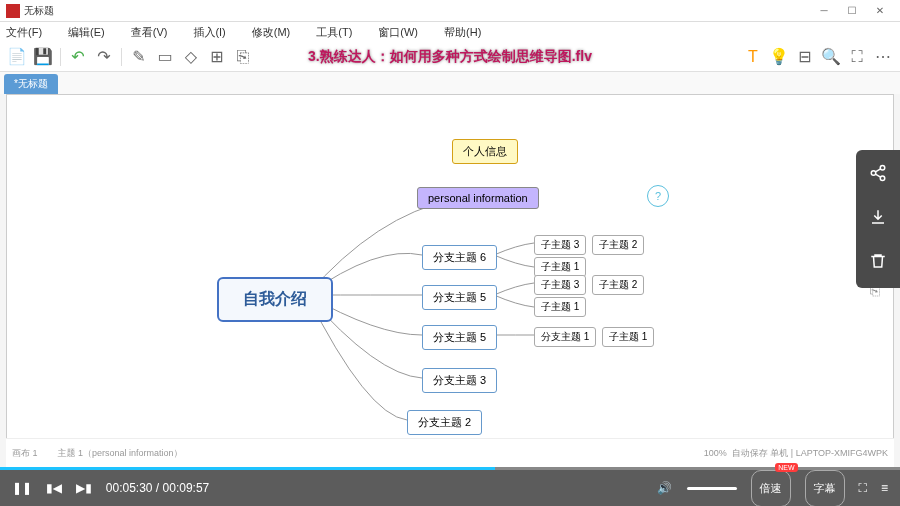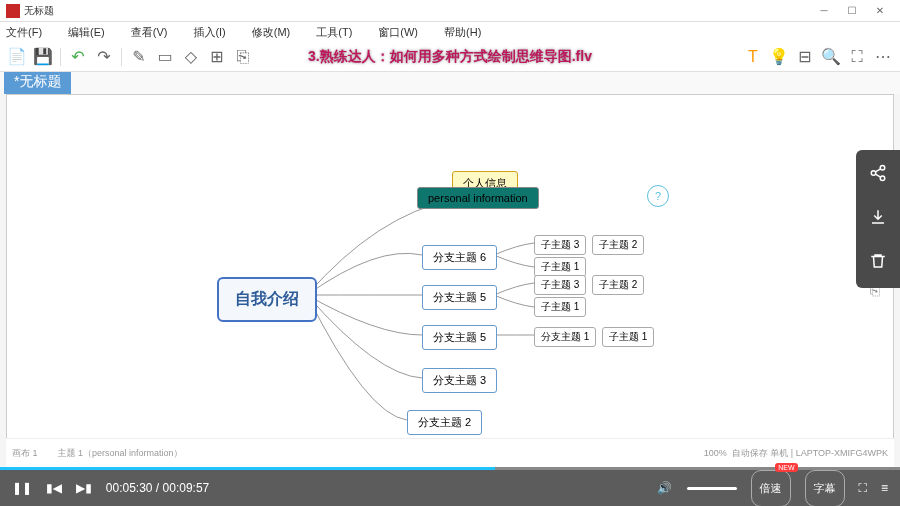--- a/index.html
+++ b/index.html
@@ -9,29 +9,29 @@
 .titlebar .spacer{flex:1}
 .titlebar .winbtn{width:28px;text-align:center;color:#666;cursor:default}
 .menubar{height:20px;background:#fff;display:flex;align-items:center;padding:0 6px;font-size:11px;color:#333;gap:26px}
 .menubar span{cursor:default}
 .toolbar{height:30px;background:#fff;display:flex;align-items:center;padding:0 8px;gap:8px;border-bottom:1px solid #e0e0e0;position:relative}
 .toolbar .tbtn{width:18px;height:18px;display:flex;align-items:center;justify-content:center;color:#666;cursor:default}
 .toolbar .sep{width:1px;height:18px;background:#ddd}
 .video-title{position:absolute;left:50%;transform:translateX(-50%);color:#be185d;font-size:14px;font-weight:bold;text-shadow:0 0 3px rgba(0,0,0,.5)}
 .toolbar .right{margin-left:auto;display:flex;gap:8px;align-items:center}
 .tab-area{height:22px;background:#f9f9f9;display:flex;align-items:flex-end;padding-left:4px}
-.tab{background:#5b9bd5;color:#fff;font-size:14px;padding:3px 10px;border-radius:3px 3px 0 0}
+.tab{background:#5b9bd5;color:#fff;font-size:10px;padding:3px 10px;border-radius:3px 3px 0 0}
 .canvas{position:absolute;top:94px;left:0;right:0;bottom:54px;background:#fff;border:1px solid #ccc;margin:0 6px 0 6px;overflow:hidden}
 .side-tools{position:absolute;right:10px;top:98px;display:flex;flex-direction:column;gap:14px;color:#888}
 .side-tools div{width:16px;height:16px;font-size:13px;text-align:center}
 .mindmap{position:absolute;left:0;top:0;width:100%;height:100%}
 .node{position:absolute;border:1px solid #6699cc;background:#fff;padding:4px 10px;font-size:11px;border-radius:3px;white-space:nowrap}
-.root{border:2px solid #4472c4;padding:10px 16px;font-size:16px;font-weight:bold;color:#2e5c99;border-radius:6px;background:#f4f8fd}
+.root{border:2px solid #4472c4;padding:10px 24px;font-size:16px;font-weight:bold;color:#2e5c99;border-radius:6px;background:#f4f8fd}
 .yellow-node{background:#fff9c4;border:1px solid #d4a017}
-.info-node{border:1px solid #888;background:#0f766e}
+.info-node{border:1px solid #888;background:#c4b5fd}
 .sub{font-size:10px;padding:2px 6px;border:1px solid #aaa}
 svg.lines{position:absolute;left:0;top:0;width:100%;height:100%;pointer-events:none}
 svg.lines path{fill:none;stroke:#999;stroke-width:1}
 .dark-panel{position:absolute;right:0;top:150px;width:44px;background:#4a4a4a;border-radius:6px 0 0 6px;padding:14px 0;display:flex;flex-direction:column;align-items:center;gap:22px;color:#fff}
 .dark-panel div{cursor:default}
 .progress{position:absolute;left:0;right:0;bottom:36px;height:3px;background:#888}
 .progress .fill{height:100%;width:55%;background:#1ec3ff}
 .controls{position:absolute;left:0;right:0;bottom:0;height:36px;background:#5c5c5c;display:flex;align-items:center;padding:0 12px;color:#fff;font-size:12px;gap:14px}
 .controls .btn{cursor:default;display:flex;align-items:center}
 .controls .spacer{flex:1}
@@ -100,21 +100,21 @@
     <path d="M 300 200 Q 370 280 415 283"></path>
     <path d="M 300 200 Q 360 320 400 325"></path>
     <path d="M 487 160 Q 510 150 527 148"></path>
     <path d="M 487 160 Q 510 170 527 172"></path>
     <path d="M 487 200 Q 510 190 527 188"></path>
     <path d="M 487 200 Q 510 210 527 212"></path>
     <path d="M 487 240 Q 510 240 527 240"></path>
   </svg>
   <div class="mindmap">
     <div class="node root" style="left:210px;top:182px">自我介绍</div>
-    <div class="node yellow-node" style="left:445px;top:76px">个人信息</div>
+    <div class="node yellow-node" style="left:445px;top:44px">个人信息</div>
     <div class="node info-node" style="left:410px;top:92px">personal information</div>
     <div class="node" style="left:415px;top:150px">分支主题 6</div>
     <div class="node" style="left:415px;top:190px">分支主题 5</div>
     <div class="node" style="left:415px;top:230px">分支主题 5</div>
     <div class="node" style="left:415px;top:273px">分支主题 3</div>
     <div class="node" style="left:400px;top:315px">分支主题 2</div>
     <div class="node sub" style="left:527px;top:140px">子主题 3</div>
     <div class="node sub" style="left:585px;top:140px">子主题 2</div>
     <div class="node sub" style="left:527px;top:162px">子主题 1</div>
     <div class="node sub" style="left:527px;top:180px">子主题 3</div>

